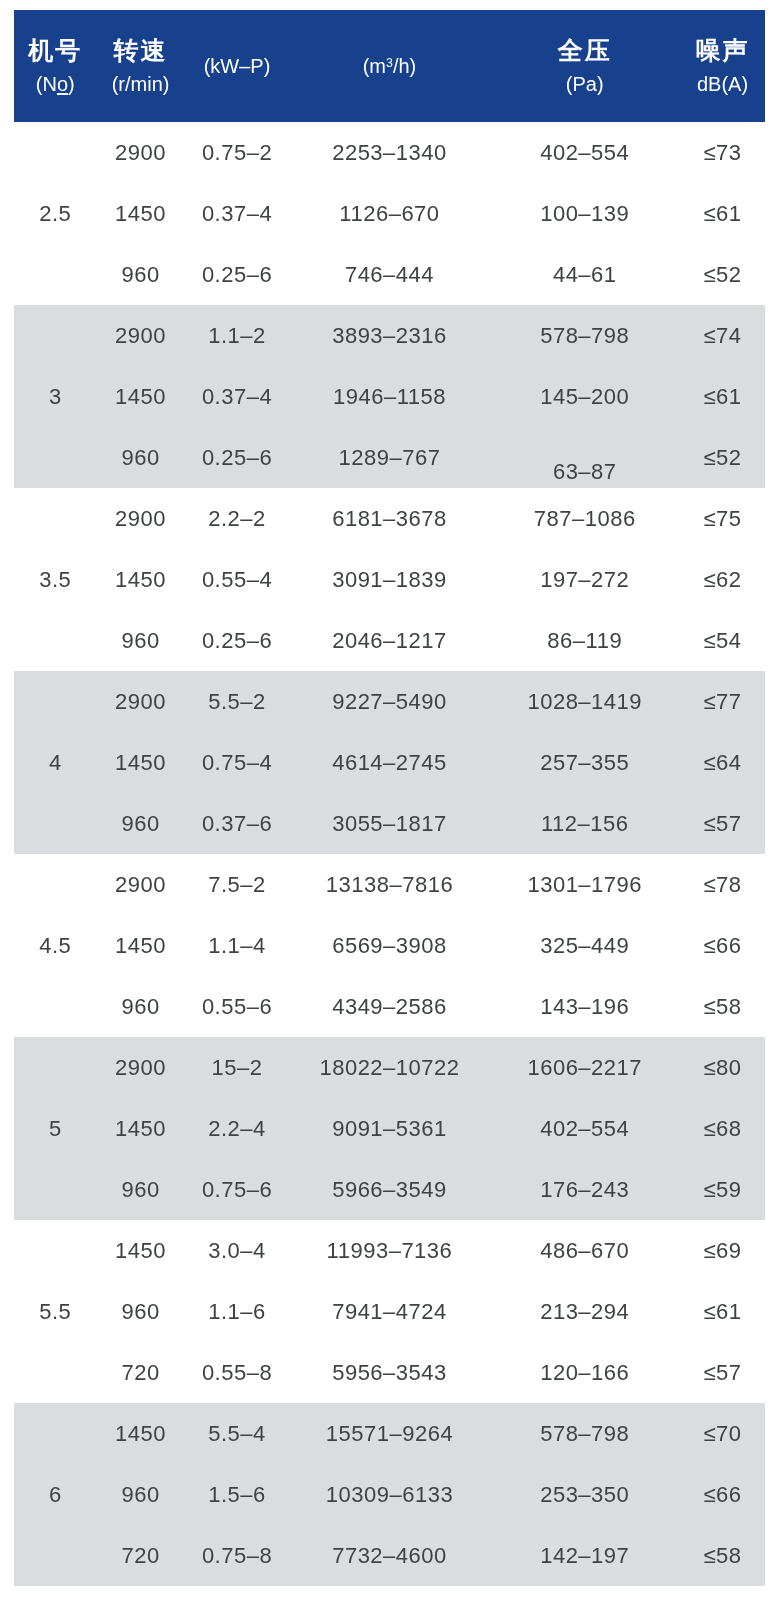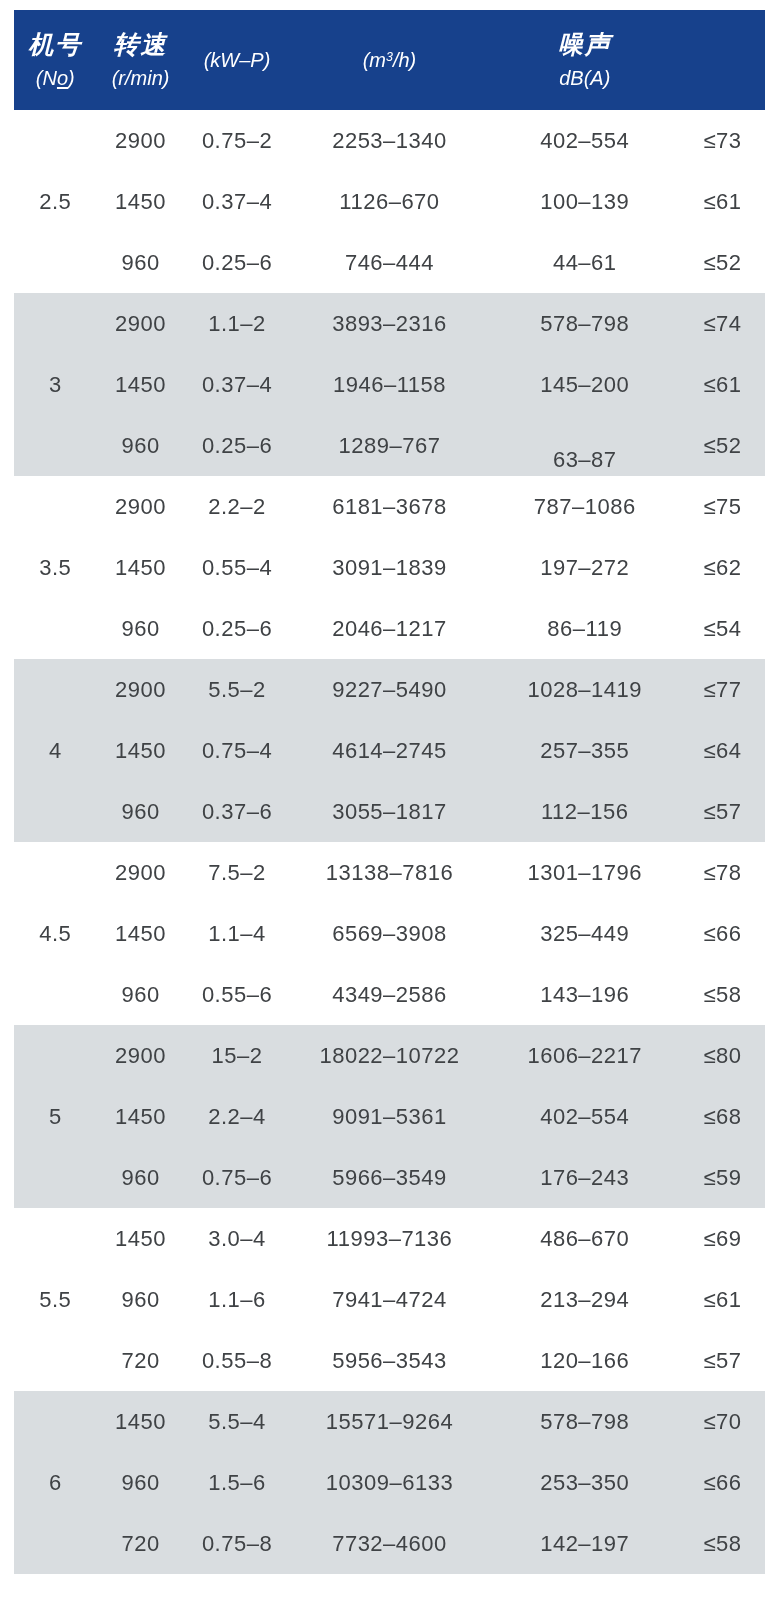--- a/index.html
+++ b/index.html
@@ -23,24 +23,23 @@
     background: var(--page-bg);
   }
   .spec-table { width: 100%; }
   .grid-cols {
     display: grid;
     grid-template-columns: 11% 11.7% 14% 26.6% 25.4% 11.3%;
   }
   .thead {
     background: var(--header-bg);
     color: var(--header-text);
-    height: 100px;
+    height: 112px;
     align-items: center;
     align-content: center;
-    font-style: italic;
   }
   .hcell { text-align: center; }
   .hline1 {
     font-size: 25px;
     font-weight: bold;
     letter-spacing: 2px;
     margin-bottom: 11px;
     line-height: 1;
   }
   .hline2 {
@@ -81,20 +80,24 @@
         </div>
         <div class="hcell">
           <div class="hline1">转速</div>
           <div class="hline2"><span>(r/min)</span></div>
         </div>
         <div class="hcell">
           <div class="hline2"><span>(kW–P)</span></div>
         </div>
         <div class="hcell">
           <div class="hline2"><span>(m</span><span class="sup">3</span><span>/h)</span></div>
+        </div>
+        <div class="hcell">
+          <div class="hline1">全压</div>
+          <div class="hline2"><span>(Pa)</span></div>
         </div>
         <div class="hcell">
           <div class="hline1">噪声</div>
           <div class="hline2"><span>dB(A)</span></div>
         </div>
       </div>
     <div>
         <div class="group grid-cols">
           <div class="cell cell-no">2.5</div>
           <div class="cell" style="grid-area: 1 / 2;">2900</div>

